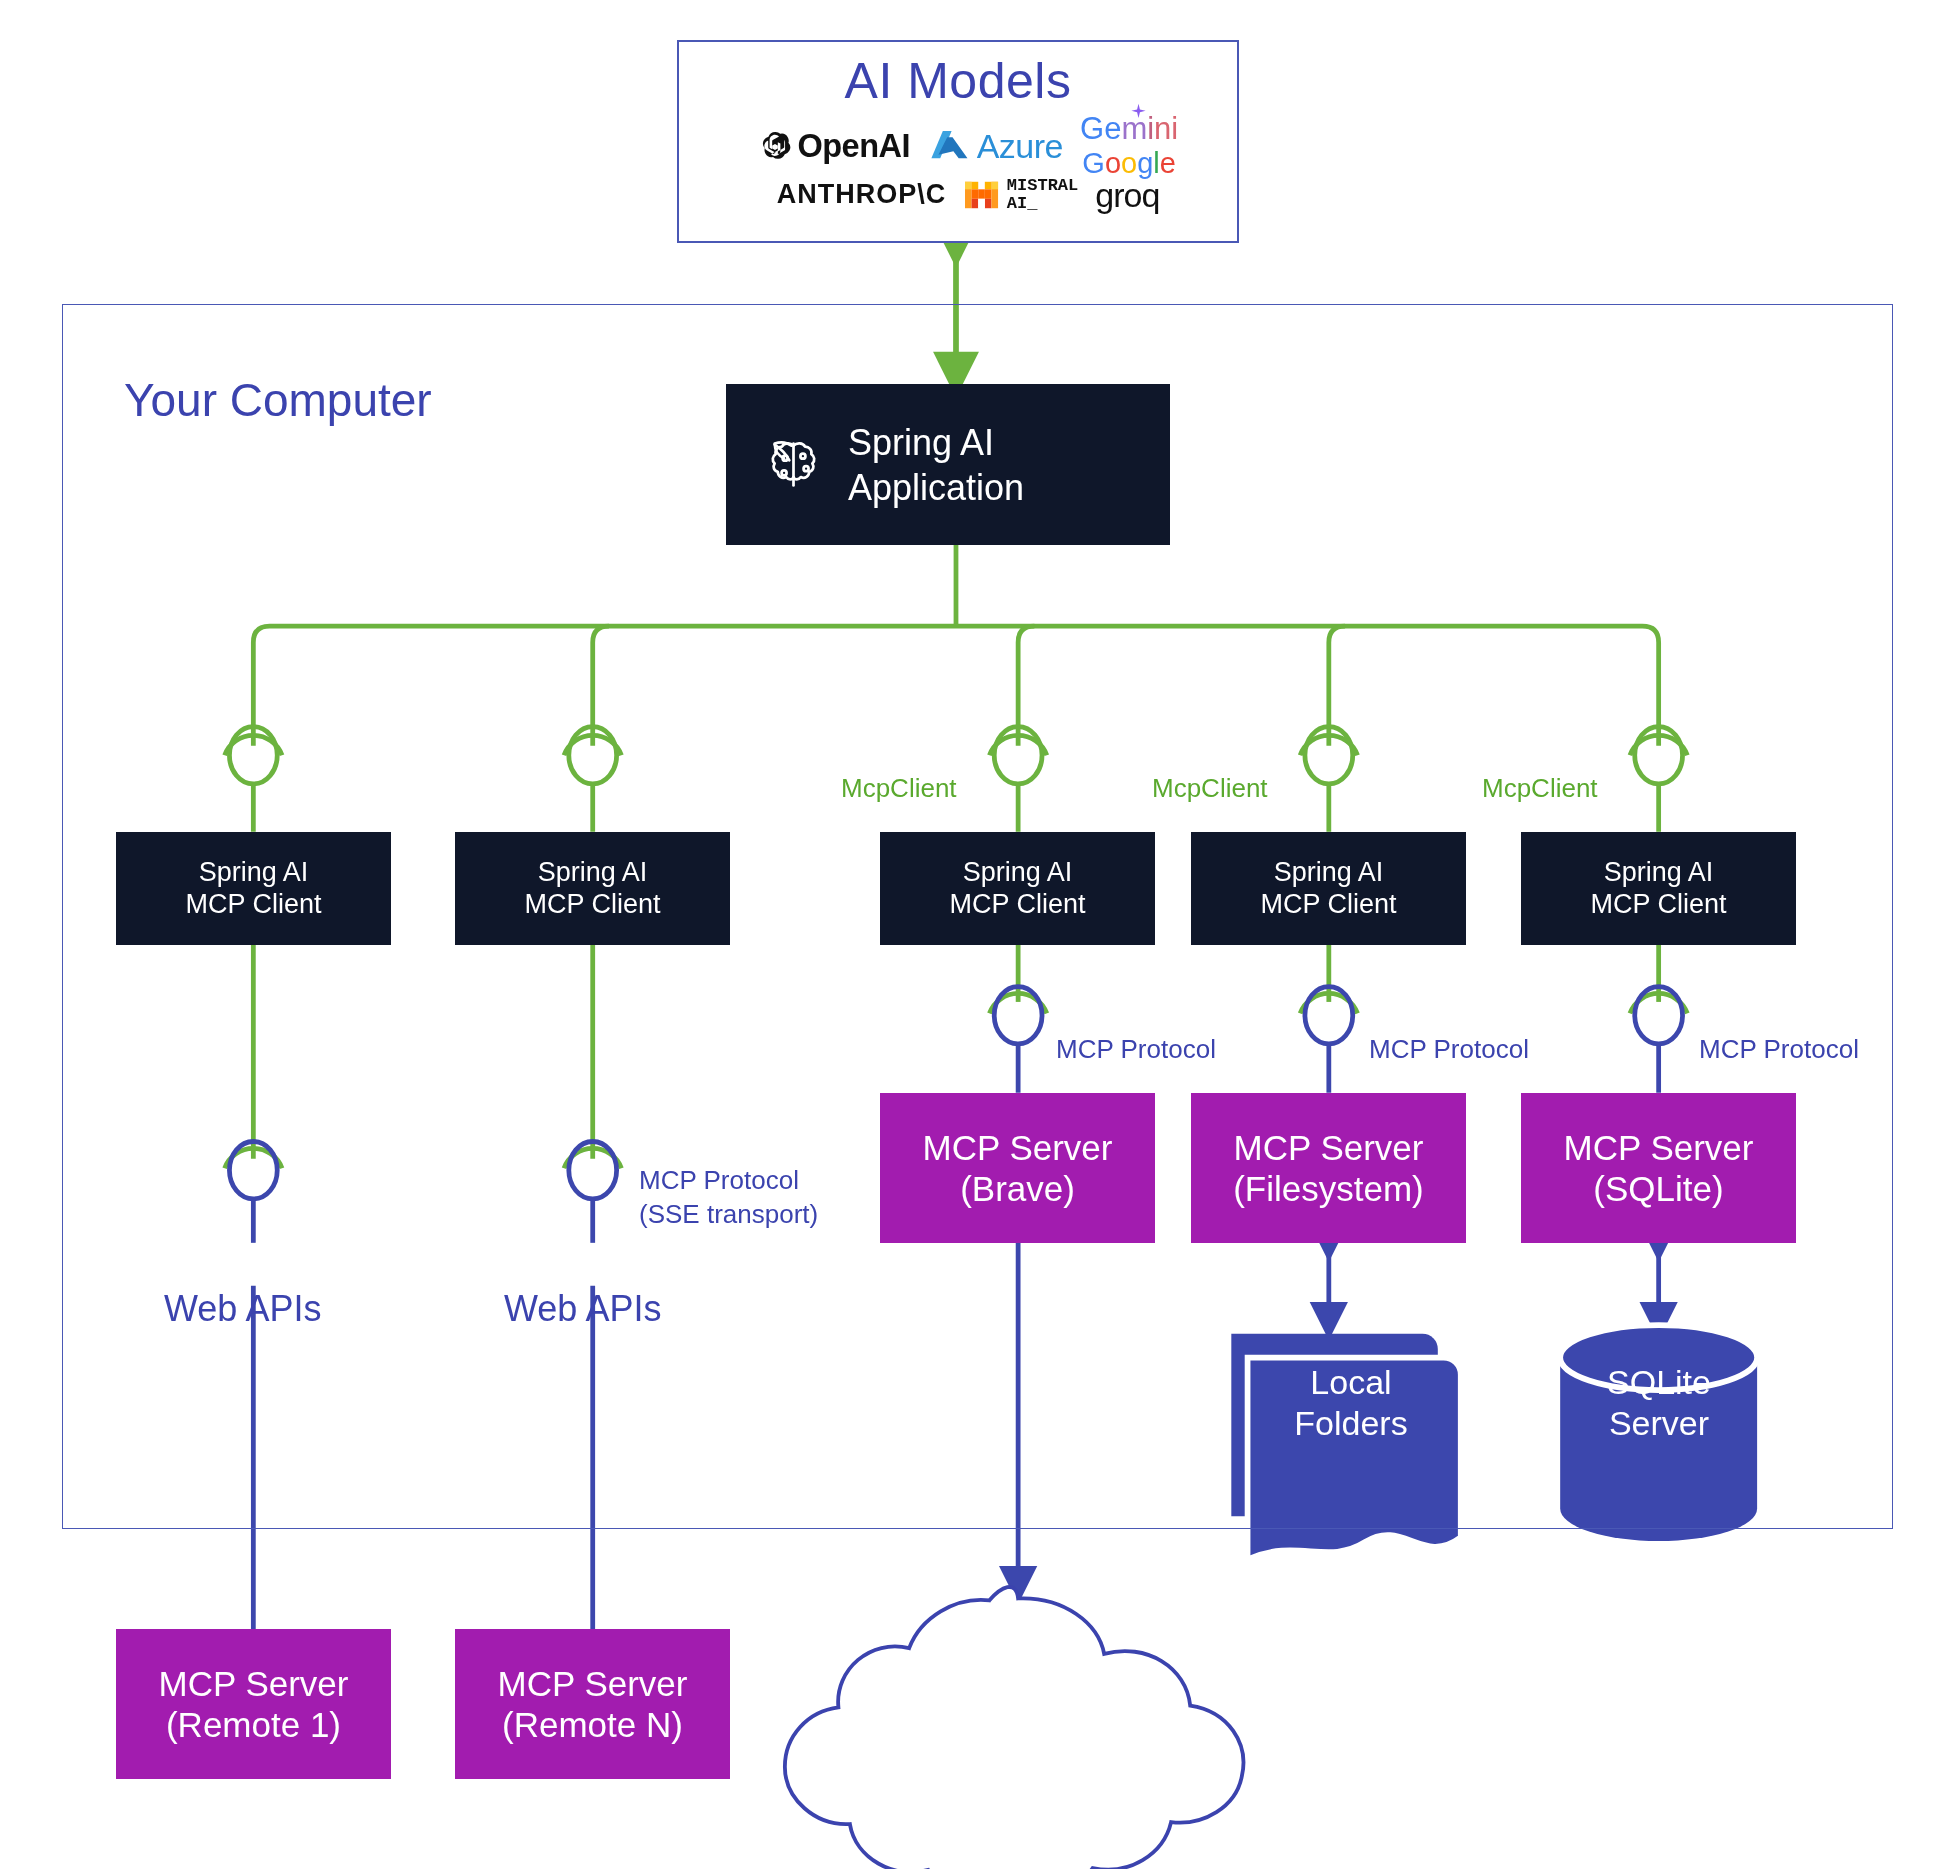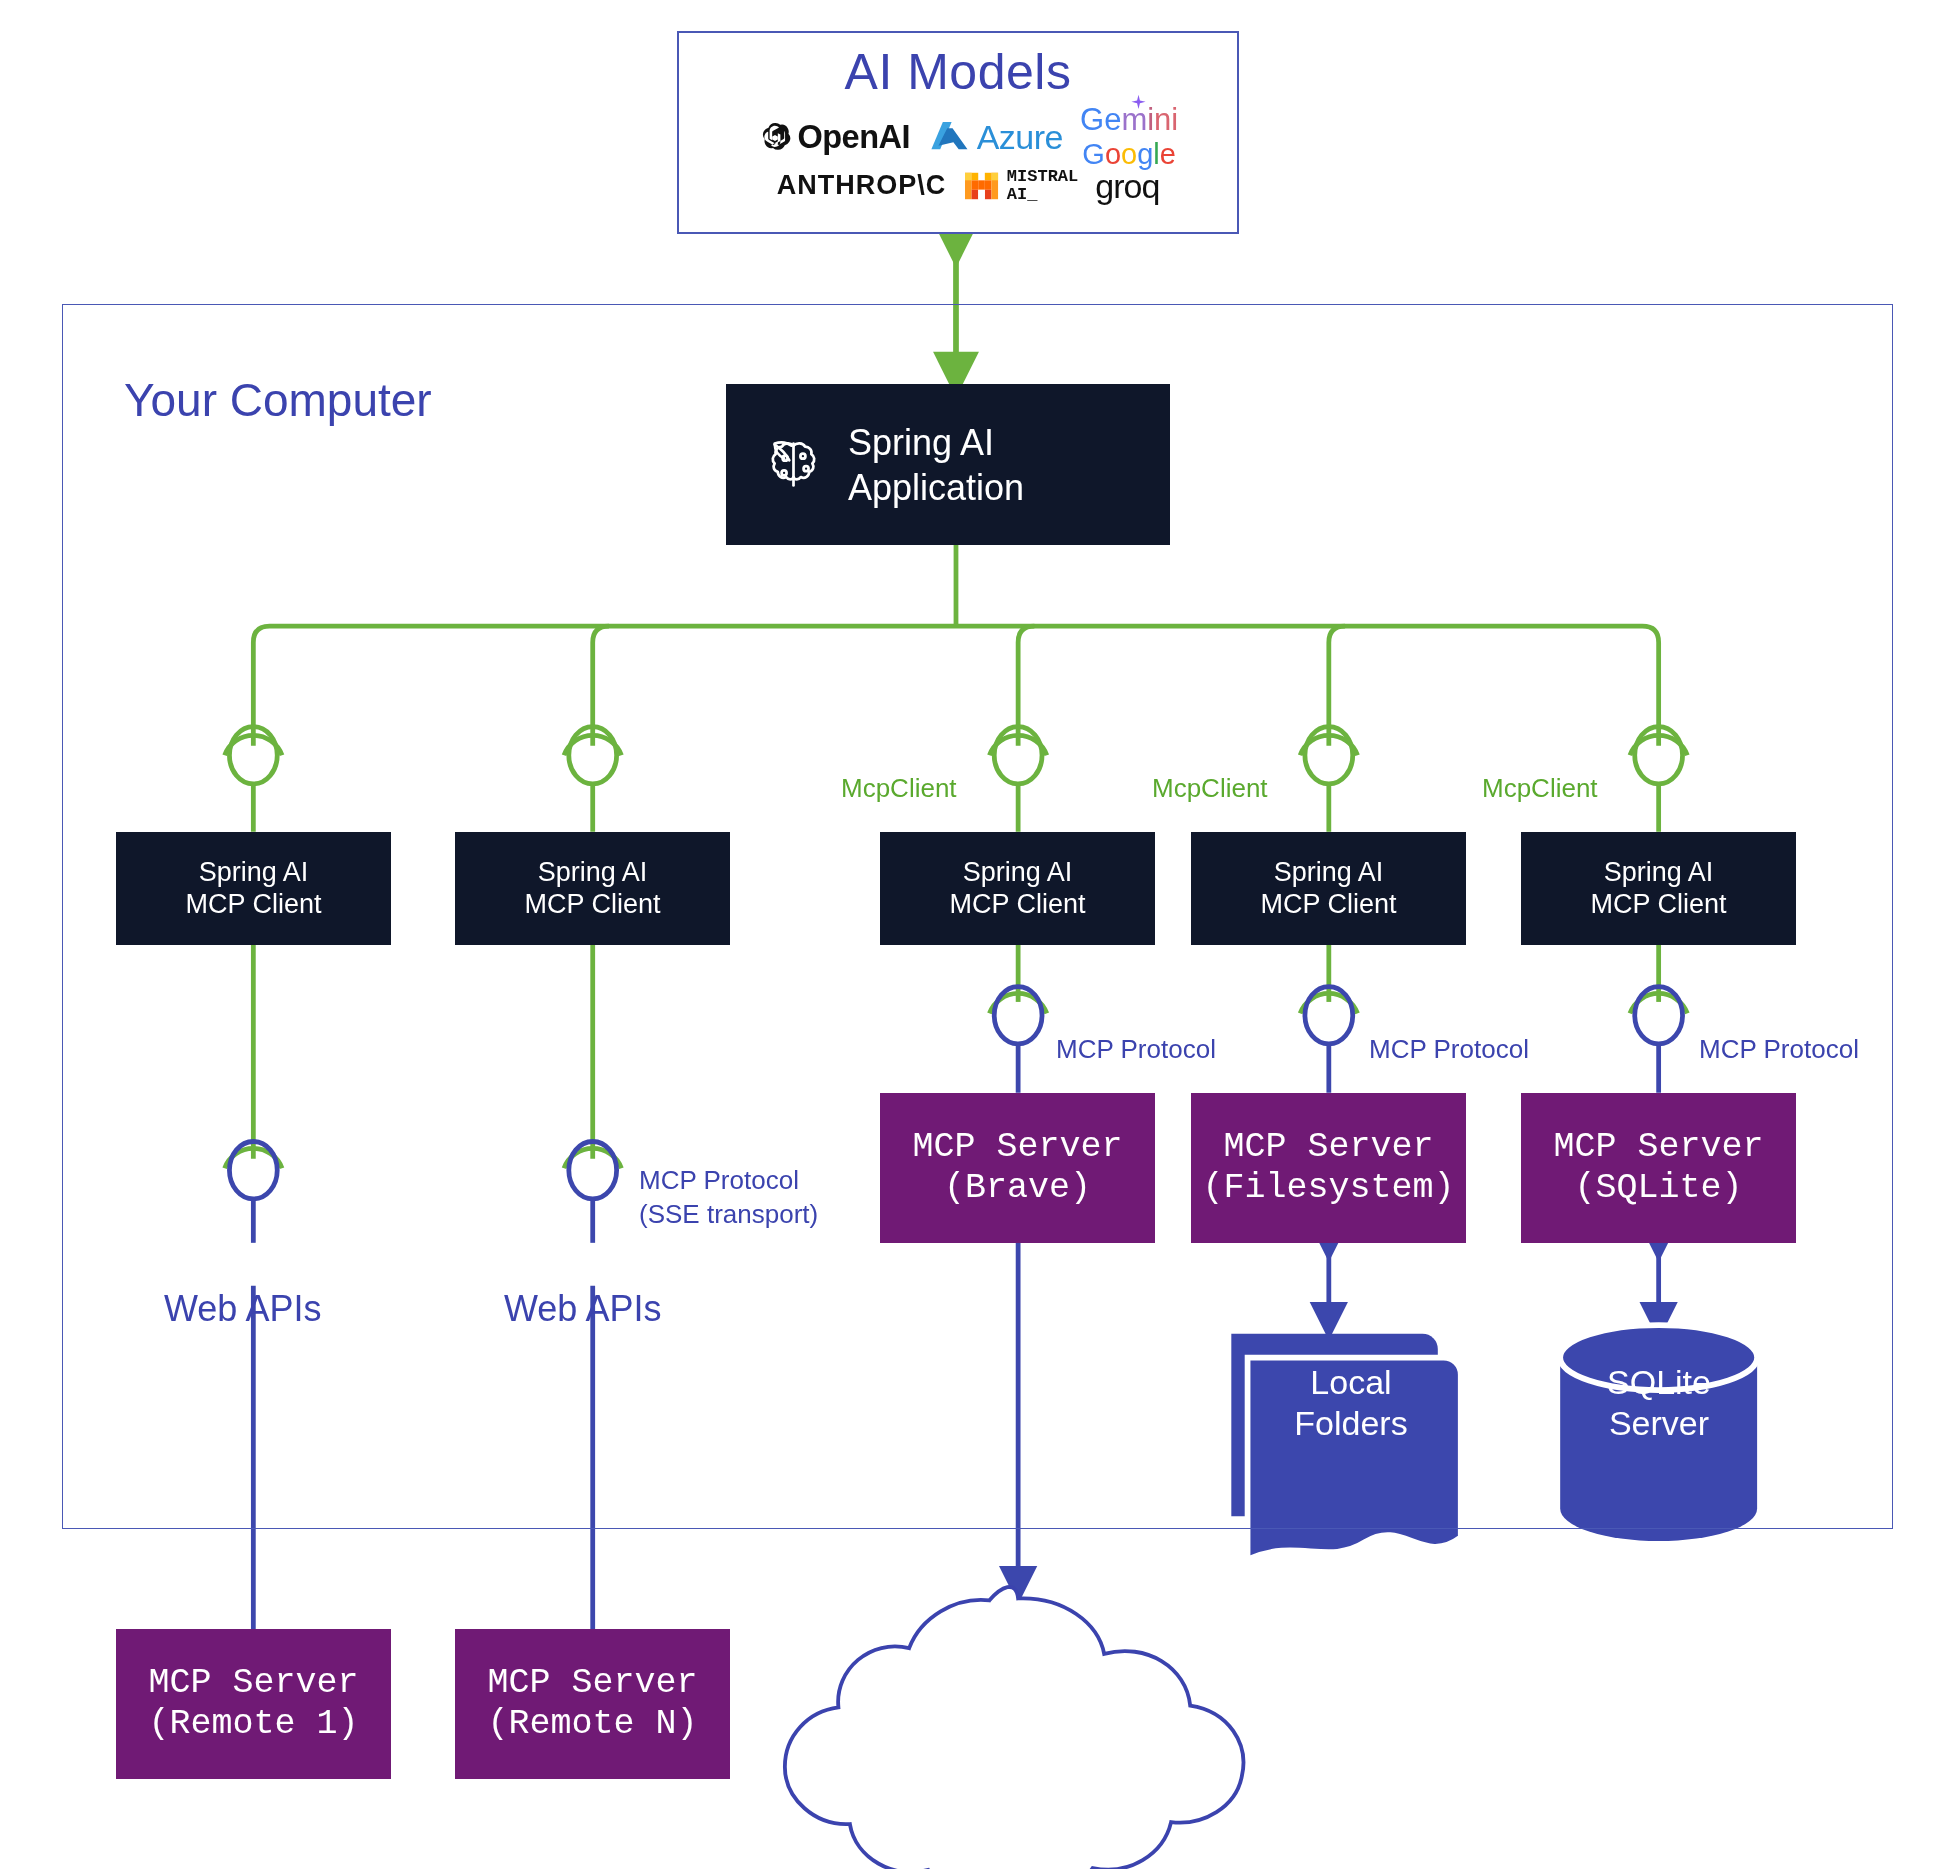--- a/index.html
+++ b/index.html
@@ -22,21 +22,21 @@
     box-sizing:border-box;
     display:flex;
     align-items:center;
     justify-content:center;
     text-align:center;
     line-height:1.18;
   }
 
   
   #ai-models{
-    left:677px; top:31px; width:562px; height:203px;
+    left:677px; top:40px; width:562px; height:203px;
     border:2.9px solid #4a58b5;
     background:#ffffff;
     flex-direction:column;
     justify-content:flex-start;
     padding-top:9.6px;
   }
   #ai-models-title{
     font-size:50px;
     color:#3b43ae;
     letter-spacing:0.5px;
@@ -93,23 +93,22 @@
   }
   #spring-ai-app .app-label{text-align:left;line-height:1.25;}
   .mcp-client-box{
     width:275px;height:113px;
     font-size:27px;
     color:#ffffff;
   }
 
   
   .blue-box{
-    background:#701a75;
+    background:#a21caf;
     color:#ffffff;
-    font-family:Liberation Mono, monospace;
   }
   .mcp-server-box{font-size:35px;}
   .remote-server-box{font-size:35px;}
 
   
   .wire-label{
     position:absolute;
     font-size:26px;
     white-space:nowrap;
     line-height:1.3;

